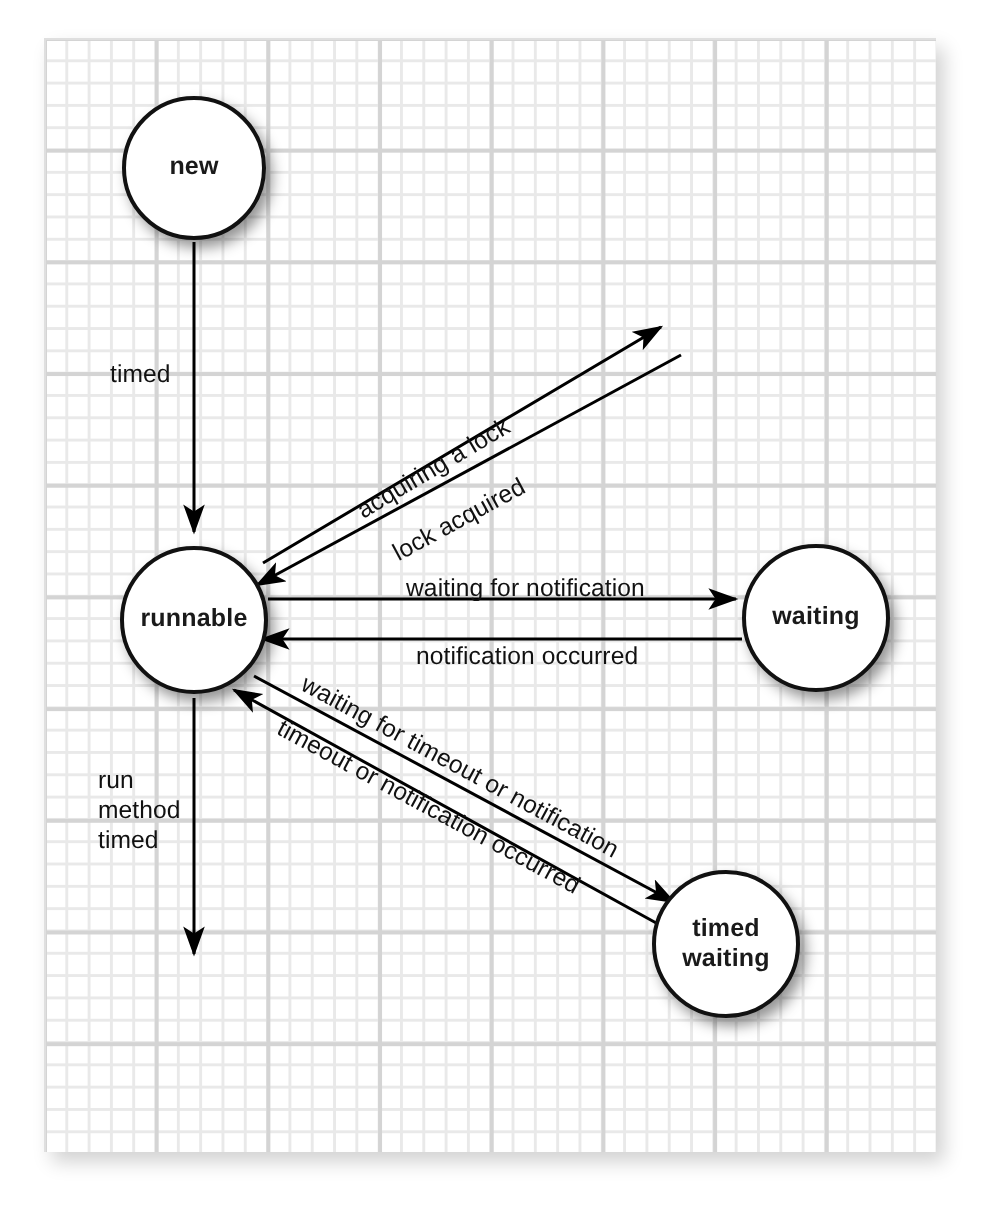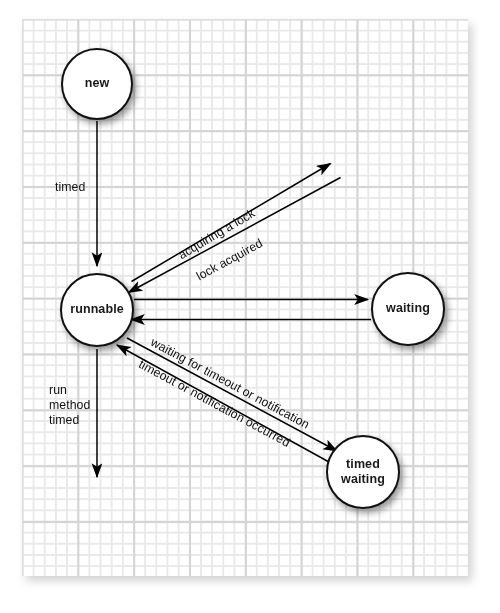--- a/index.html
+++ b/index.html
@@ -157,21 +157,23 @@
 waiting</span>
   </div>
 
 
   <div class="edge-label" style="left:55px; top:180px;">timed</div>
 
   <div class="edge-label rot-label" style="left:176px; top:250px; transform: rotate(-30.6deg);">acquiring a lock</div>
 
   <div class="edge-label rot-label" style="left:194px; top:271px; transform: rotate(-28.5deg);">lock acquired</div>
 
+  <div class="edge-label" style="left:203px; top:287px;">waiting for notification</div>
 
+  <div class="edge-label" style="left:208px; top:321px;">notification occurred</div>
 
   <div class="edge-label rot-label" style="left:155px; top:335px; transform: rotate(28.3deg);">waiting for timeout or notification</div>
 
   <div class="edge-label rot-label" style="left:143px; top:357px; transform: rotate(28.3deg);">timeout or notification occurred</div>
 
   <div class="edge-label" style="left:49px; top:383px;">run
 method
 timed</div>
 
 </div>

